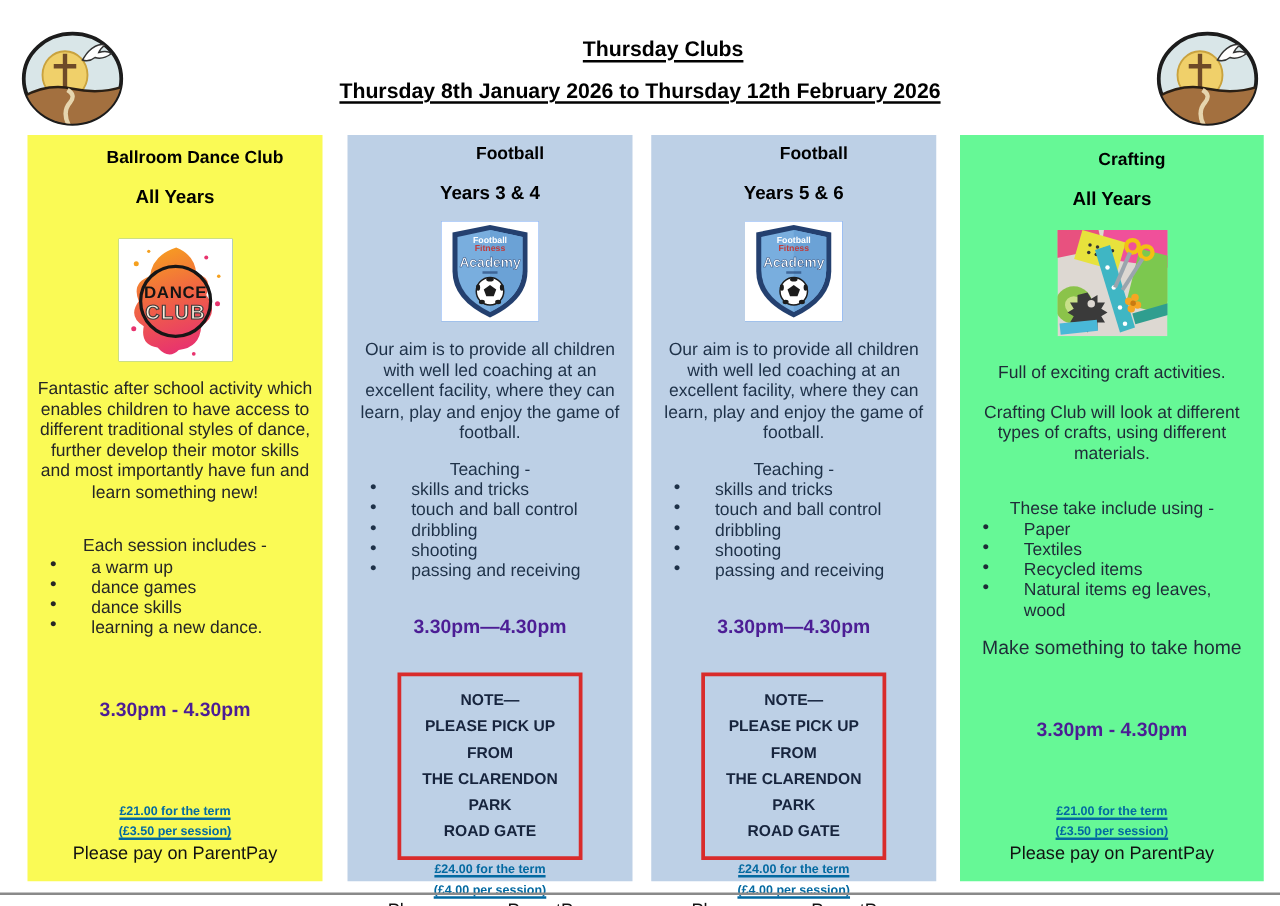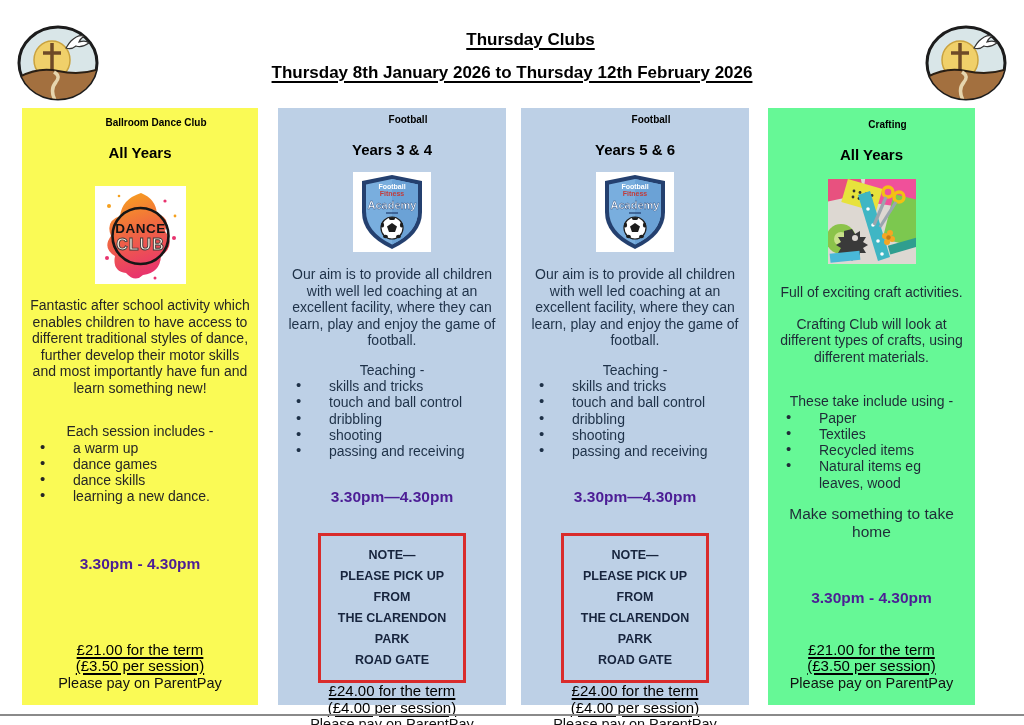--- a/index.html
+++ b/index.html
@@ -15,23 +15,23 @@
               text-decoration-thickness:1.8px;margin-left:37px;}
   .date-range{font-size:17px;font-weight:bold;margin-top:13px;text-decoration:underline;
               text-underline-offset:3px;text-decoration-thickness:1.8px;}
 
   
   .col{position:absolute;top:108px;height:597px;box-sizing:border-box;display:flex;
        flex-direction:column;align-items:center;text-align:center;padding:0 6px;}
   .col1{left:22px;width:236px;background:#FAFA55;color:#262626;}
   .col2{left:278px;width:228px;background:#BDD0E6;color:#1E3148;}
   .col3{left:521px;width:228px;background:#BDD0E6;color:#1E3148;}
-  .col4{left:768px;width:207px;background:#66F896;color:#1F2B38;}
-
-  .col-title{font-size:10px;font-weight:bold;color:#000;margin-left:32px;}
+  .col4{left:768px;width:243px;background:#66F896;color:#1F2B38;}
+
+  .col-title{font-size:14px;font-weight:bold;color:#000;margin-left:32px;}
   .col1 .col-title{margin-top:9px;}
   .col2 .col-title,.col3 .col-title{margin-top:6px;}
   .col4 .col-title{margin-top:11px;}
   .col-years{font-size:15px;font-weight:bold;color:#000;margin-top:16px;}
 
   .logo-box{background:#3b82f6;line-height:0;}
   .dance-box{margin-top:25px;}
   .ffa-box{margin-top:14px;}
   .craft-box{margin-top:16px;background:none;}
 
@@ -55,21 +55,21 @@
   .col1 .time{margin-top:50px;}
   .col2 .time,.col3 .time{margin-top:29px;}
   .col4 .time{margin-top:48px;}
 
   .note-box{margin-top:27px;width:148px;box-sizing:border-box;border:3px solid #D92B2B;
             padding:9px 2px;font-size:12.5px;font-weight:bold;line-height:21px;color:#17243D;}
 
   .extra-line{font-size:15.5px;margin-top:14px;}
 
   .price-block{margin-top:auto;margin-bottom:14px;}
-  .price-line{font-size:15px;font-weight:normal;color:#000000;line-height:16.5px;
+  .price-line{font-size:10px;font-weight:bold;color:#0369a1;line-height:16.5px;
               text-decoration:underline;text-underline-offset:2px;text-decoration-thickness:1.5px;}
   .pay-note{font-size:14.5px;line-height:16.5px;color:#111;}
 
   .divider{position:absolute;left:0;top:714px;width:1024px;height:2px;background:#8A8A8A;}
 </style>
 </head>
 <body>
 
 <div class="page">
 

